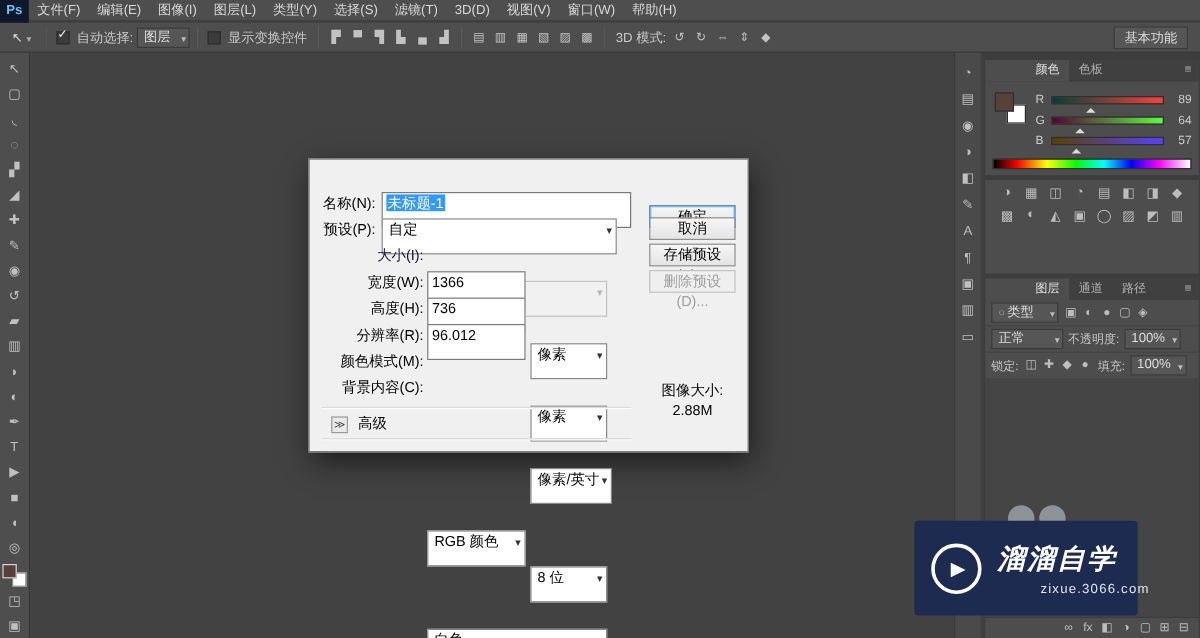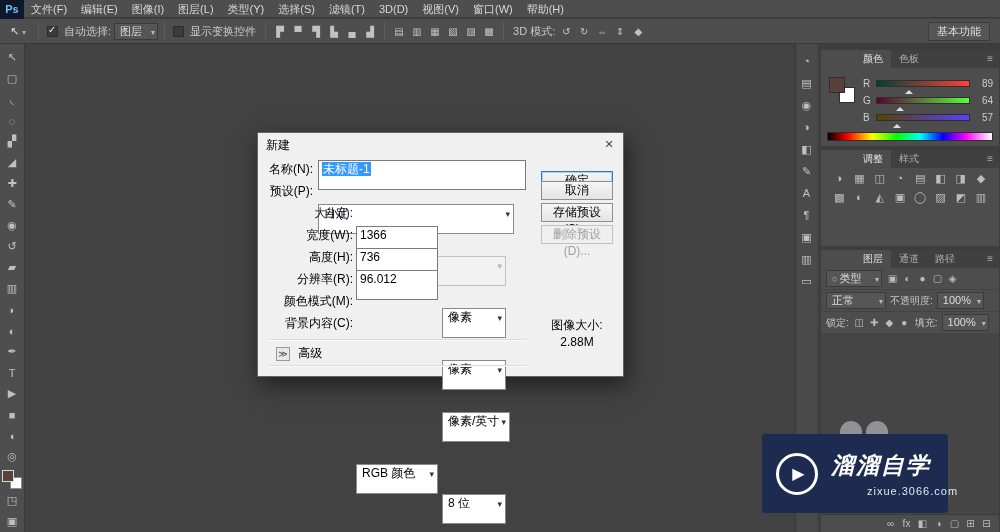--- a/index.html
+++ b/index.html
@@ -327,25 +327,20 @@
               <i style="left:22%"></i>
             </span>
           <span class="sval">57</span>
         </div>
       </div>
       <div class="spectrum"></div>
     </div>
   </div>
 
   <div class="panel">
-    <div class="tabbar">
-      <span class="tab active">调整</span>
-      <span class="tab">样式</span>
-      <span class="tab-menu"></span>
-    </div>
     <div class="adjust-body">
       <div class="adjust-grid">
 
       <span class="adj-icon">◑</span>
           <span class="adj-icon">▦</span>
           <span class="adj-icon">◫</span>
           <span class="adj-icon">◔</span>
           <span class="adj-icon">▤</span>
           <span class="adj-icon">◧</span>
           <span class="adj-icon">◨</span>
@@ -408,24 +403,20 @@
         <span class="mini-icon">◧</span>
         <span class="mini-icon">◑</span>
         <span class="mini-icon">▢</span>
         <span class="mini-icon">⊞</span>
         <span class="mini-icon">⊟</span>
       </div>
   </div>
 </div>
 
 <div class="dialog">
-  <div class="dlg-titlebar">
-    <span class="dlg-title">新建</span>
-    <span class="dlg-close">✕</span>
-  </div>
 
   <span class="flabel" id="lbl-name">名称(N):</span>
   <div class="ctl text-input" id="name-input">
     <span class="selection">未标题-1</span>
   </div>
 
   <span class="flabel" id="lbl-preset">预设(P):</span>
   <div class="ctl dd-light" id="preset-dd">自定</div>
 
   <span class="flabel gray" id="lbl-size">大小(I):</span>

